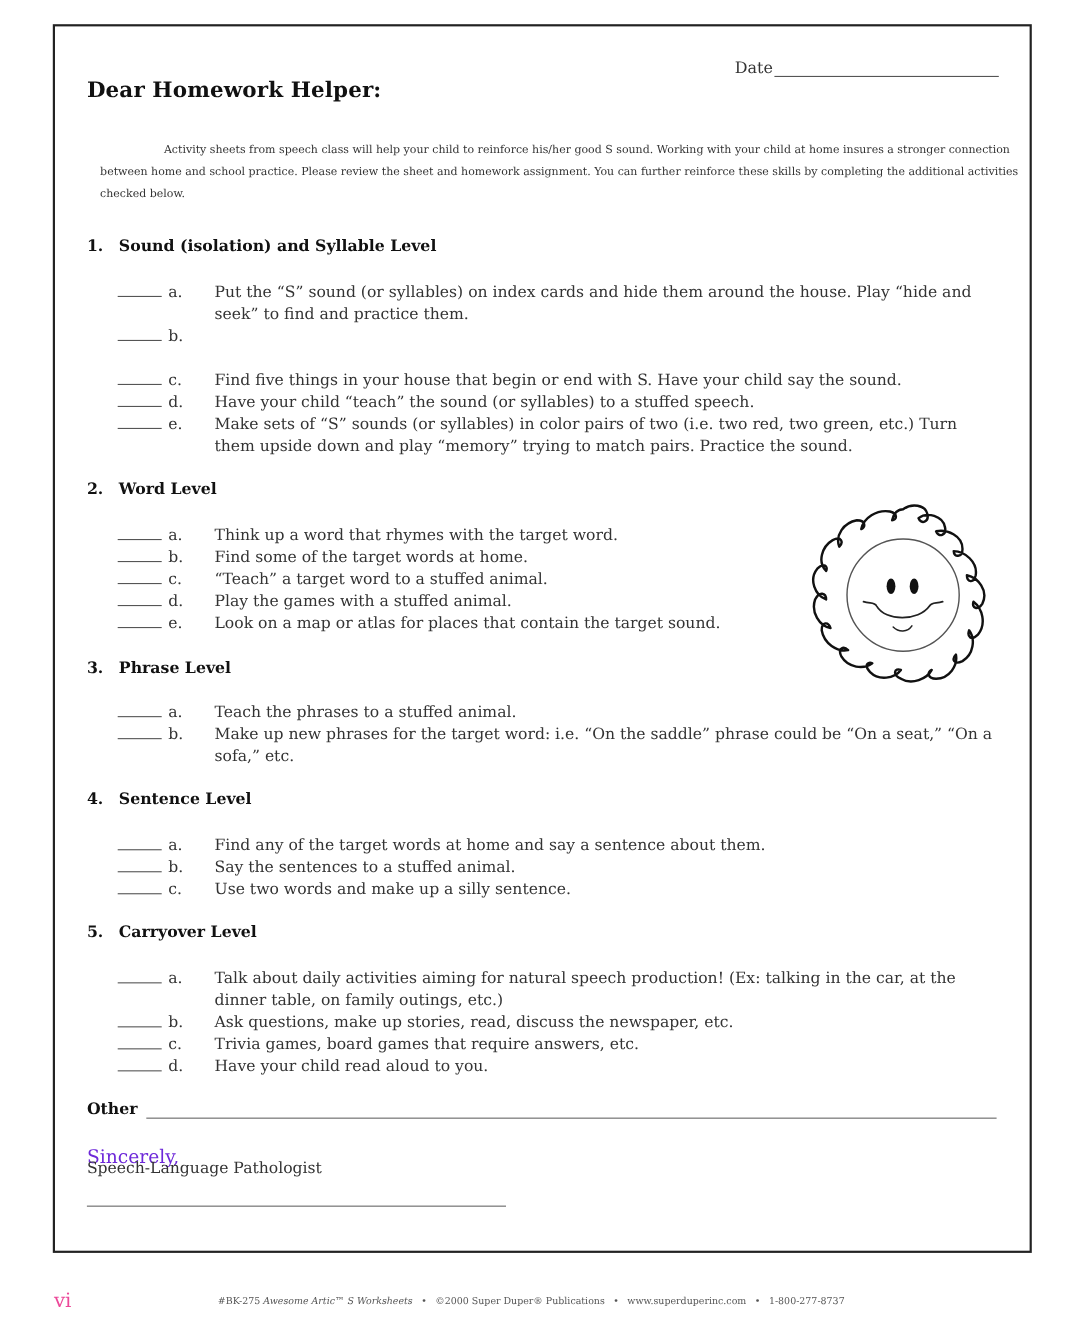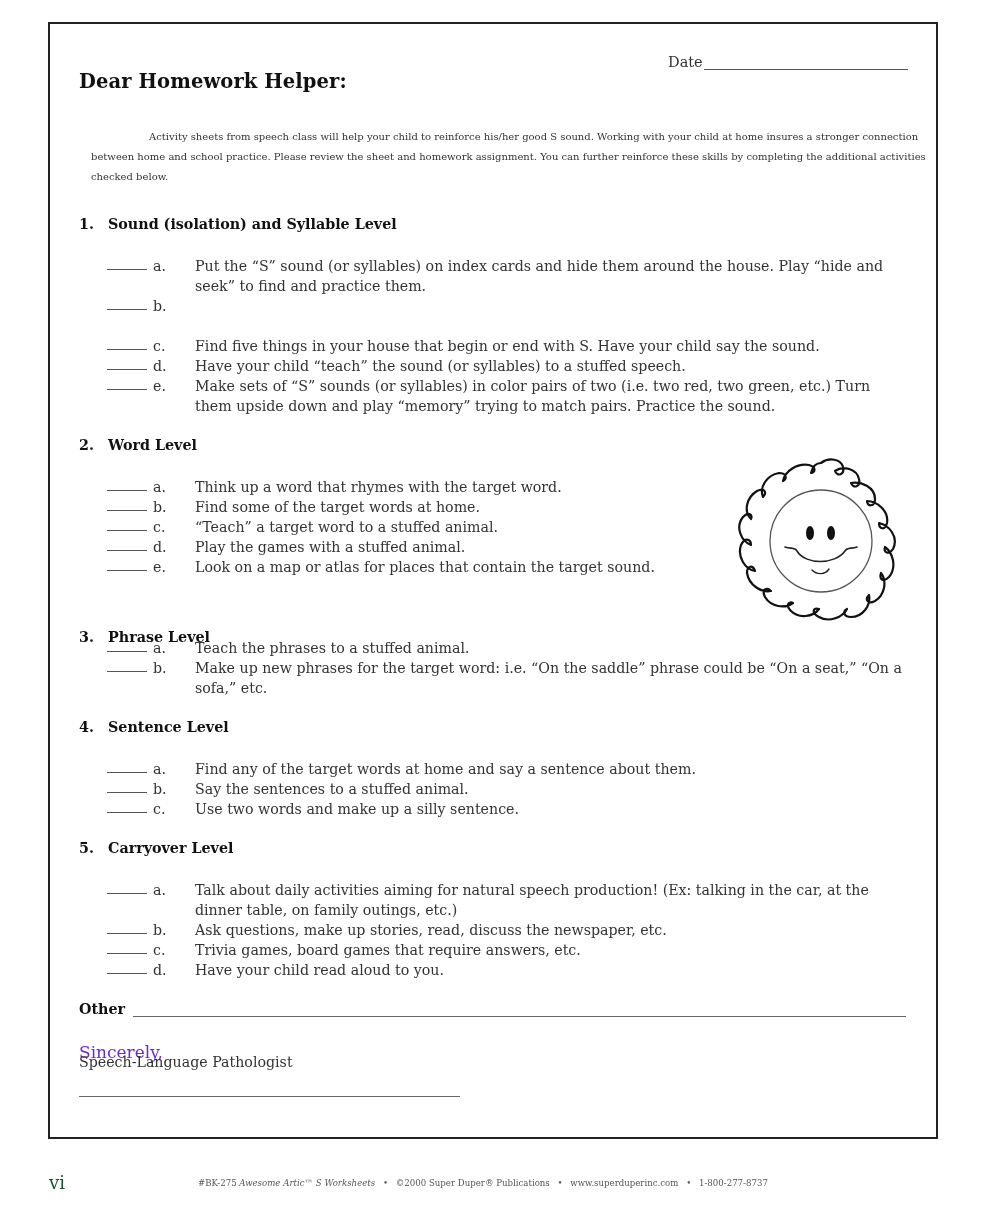--- a/index.html
+++ b/index.html
@@ -37,21 +37,21 @@
   .item .blank { position: absolute; left: 0; top: 13px; width: 40px; border-bottom: 1px solid #555; }
   .item .letter { position: absolute; left: 46px; top: 0; }
   .item .text { margin-left: 88px; display: block; }
   .other {
     position: absolute; left: 79px; top: 1001px; font-size: 14.3px; font-weight: bold; color: #111;
   }
   .other-line { position: absolute; left: 133px; top: 1016px; width: 773px; border-bottom: 1px solid #666; }
   .sincerely { position: absolute; left: 79px; top: 1042px; font-size: 17px; color: #6d28d9; }
   .sig-line { position: absolute; left: 79px; top: 1096px; width: 381px; border-bottom: 1px solid #666; }
   .sig-label { position: absolute; left: 79px; top: 1054px; font-size: 14.2px; color: #333; }
-  .page-num { position: absolute; left: 49px; top: 1172px; font-size: 18px; color: #14532d; }
+  .page-num { position: absolute; left: 49px; top: 1172px; font-size: 18px; color: #ec4899; }
   .footer {
     position: absolute; left: 198px; top: 1178px; font-size: 8.6px; color: #555; white-space: nowrap; text-align: center;
   }
   .footer .sep { margin: 0 5px; }
   .footer .it { font-style: italic; }
   .sun { position: absolute; left: 733px; top: 455px; width: 176px; height: 168px; }
 </style>
 </head>
 <body>
 
@@ -144,21 +144,21 @@
              C52,16 64,8 76,10 C84,12 82,18 78,18
              C80,10 84,8 88,8 Z"></path>
   </g>
   <circle cx="88" cy="86" r="51" fill="#fff" stroke="#555" stroke-width="1.3"></circle>
   <ellipse cx="77" cy="78" rx="4" ry="7" fill="#111"></ellipse>
   <ellipse cx="98" cy="78" rx="4" ry="7" fill="#111"></ellipse>
   <path d="M52,92 C58,94 62,92 64,96 C72,110 102,110 112,96 C114,92 118,94 124,92" fill="none" stroke="#222" stroke-width="1.6" stroke-linecap="round"></path>
   <path d="M79,115 C84,120 92,120 96,114" fill="none" stroke="#222" stroke-width="1.4" stroke-linecap="round"></path>
 </svg>
 
-<div class="section-heading" style="top:629px">
+<div class="section-heading" style="top:600px">
   <span class="num">3.</span><span>Phrase Level</span>
 </div>
 <div class="item" style="top:638px">
     <span class="blank"></span>
     <span class="letter">a.</span>
     <span class="text">Teach the phrases to a stuffed animal.</span>
   </div>
 <div class="item" style="top:658px">
     <span class="blank"></span>
     <span class="letter">b.</span>

